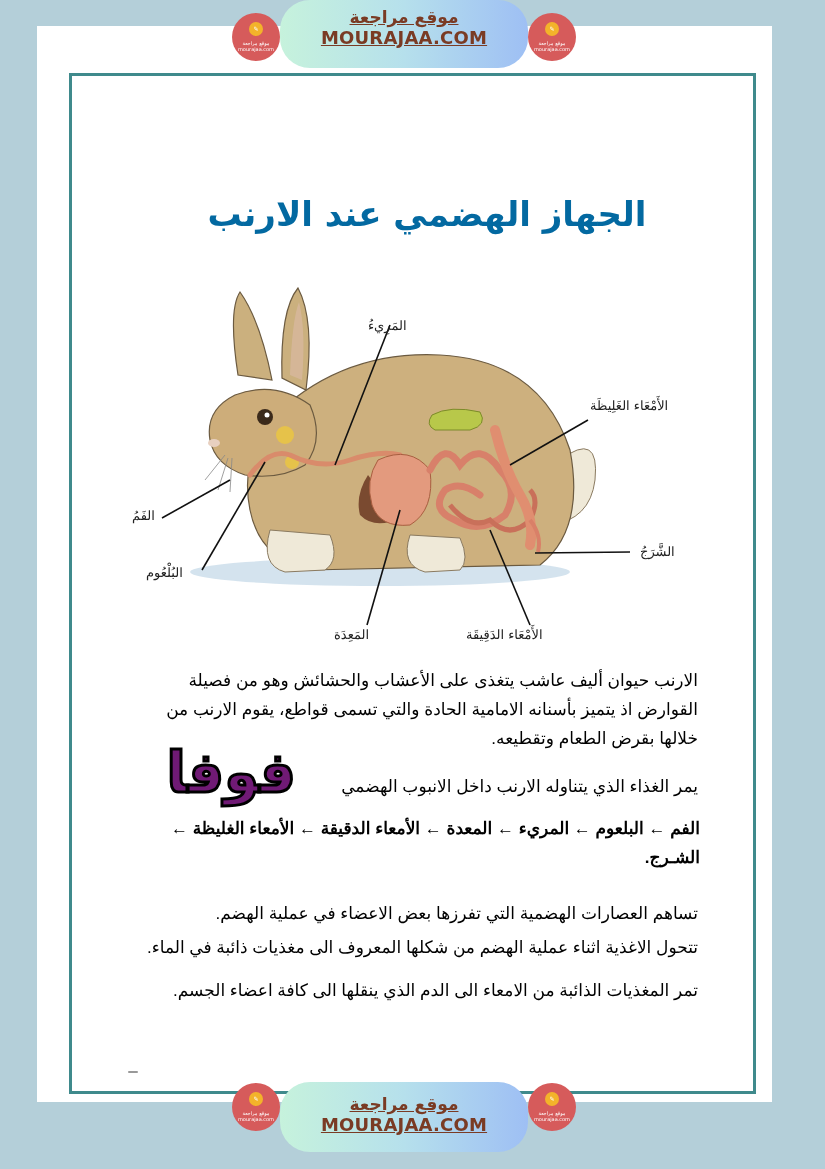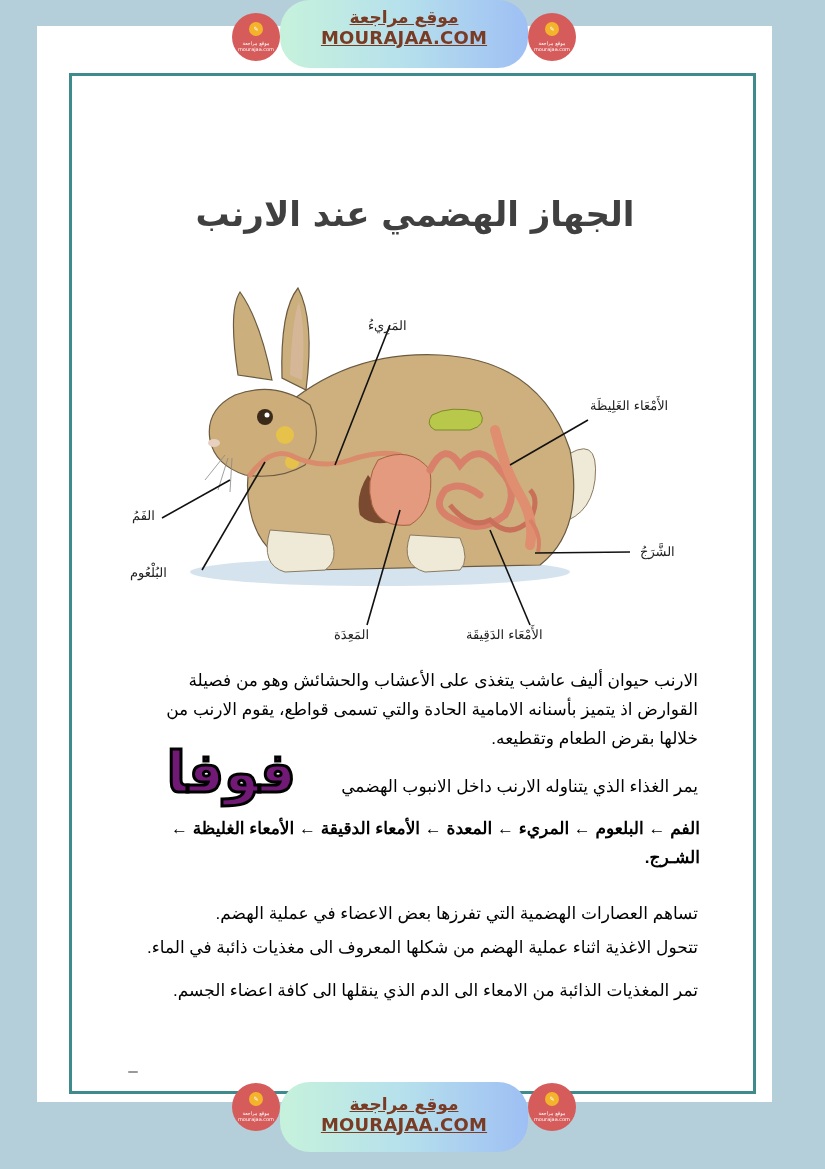--- a/index.html
+++ b/index.html
@@ -37,22 +37,22 @@
   }
   .badge .dot {
     position: absolute; left: 17px; top: 9px; width: 14px; height: 14px; border-radius: 50%;
     background: #f3b32a; font-size: 6px; line-height: 14px; color: #fff; font-weight: bold;
   }
   .badge .t {
     position: absolute; left: 0; right: 0; top: 27px; font-size: 5px; line-height: 6px; color: #ffffff;
   }
   
   .title {
-    position: absolute; left: 120px; width: 590px; top: 194px; text-align: center;
-    font-size: 34px; font-weight: bold; color: #404040; direction: rtl;
+    position: absolute; left: 132px; width: 590px; top: 194px; text-align: center;
+    font-size: 34px; font-weight: bold; color: #0369a1; direction: rtl;
     font-family: "DejaVu Sans", sans-serif;
   }
   
   .diagram { position: absolute; left: 110px; top: 280px; width: 600px; height: 370px; }
   .label {
     position: absolute; font-family: "DejaVu Serif", serif; font-size: 13px; color: #222; direction: rtl;
     white-space: nowrap;
   }
   
   .body-text {
@@ -132,21 +132,21 @@
     <line x1="478" y1="140" x2="400" y2="185" stroke="#111" stroke-width="1.6"></line>
     <line x1="52" y1="238" x2="120" y2="200" stroke="#111" stroke-width="1.6"></line>
     <line x1="92" y1="290" x2="155" y2="182" stroke="#111" stroke-width="1.6"></line>
     <line x1="520" y1="272" x2="425" y2="273" stroke="#111" stroke-width="1.6"></line>
     <line x1="257" y1="345" x2="290" y2="230" stroke="#111" stroke-width="1.6"></line>
     <line x1="420" y1="345" x2="380" y2="250" stroke="#111" stroke-width="1.6"></line>
   </svg>
   <span class="label" style="left:258px;top:38px;">المَرِيءُ</span>
   <span class="label" style="left:467px;top:118px;margin-left:13px;">الأَمْعَاء الغَلِيظَة</span>
   <span class="label" style="left:22px;top:228px;">الفَمُ</span>
-  <span class="label" style="left:20px;top:285px;">البُلْعُوم</span>
+  <span class="label" style="left:36px;top:285px;">البُلْعُوم</span>
   <span class="label" style="left:530px;top:264px;">الشَّرَجُ</span>
   <span class="label" style="left:224px;top:347px;">المَعِدَة</span>
   <span class="label" style="left:356px;top:347px;">الأَمْعَاء الدَقِيقَة</span>
 </div>
 
 <div class="body-text" style="top:666px;">الارنب حيوان أليف عاشب يتغذى على الأعشاب والحشائش وهو من فصيلة القوارض اذ يتميز بأسنانه الامامية الحادة والتي تسمى قواطع، يقوم الارنب من خلالها بقرض الطعام وتقطيعه.</div>
 <div class="body-text" style="top:772px;">يمر الغذاء الذي يتناوله الارنب داخل الانبوب الهضمي</div>
 <div class="body-text bold" style="top:814px;left:140px;width:560px;">الفم ← البلعوم ← المريء ← المعدة ← الأمعاء الدقيقة ← الأمعاء الغليظة ← الشـرج.</div>
 <div class="body-text" style="top:889px;margin-top:10px;">تساهم العصارات الهضمية التي تفرزها بعض الاعضاء في عملية الهضم.</div>
 <div class="body-text" style="top:933px;left:120px;width:578px;">تتحول الاغذية اثناء عملية الهضم من شكلها المعروف الى مغذيات ذائبة في الماء.</div>

